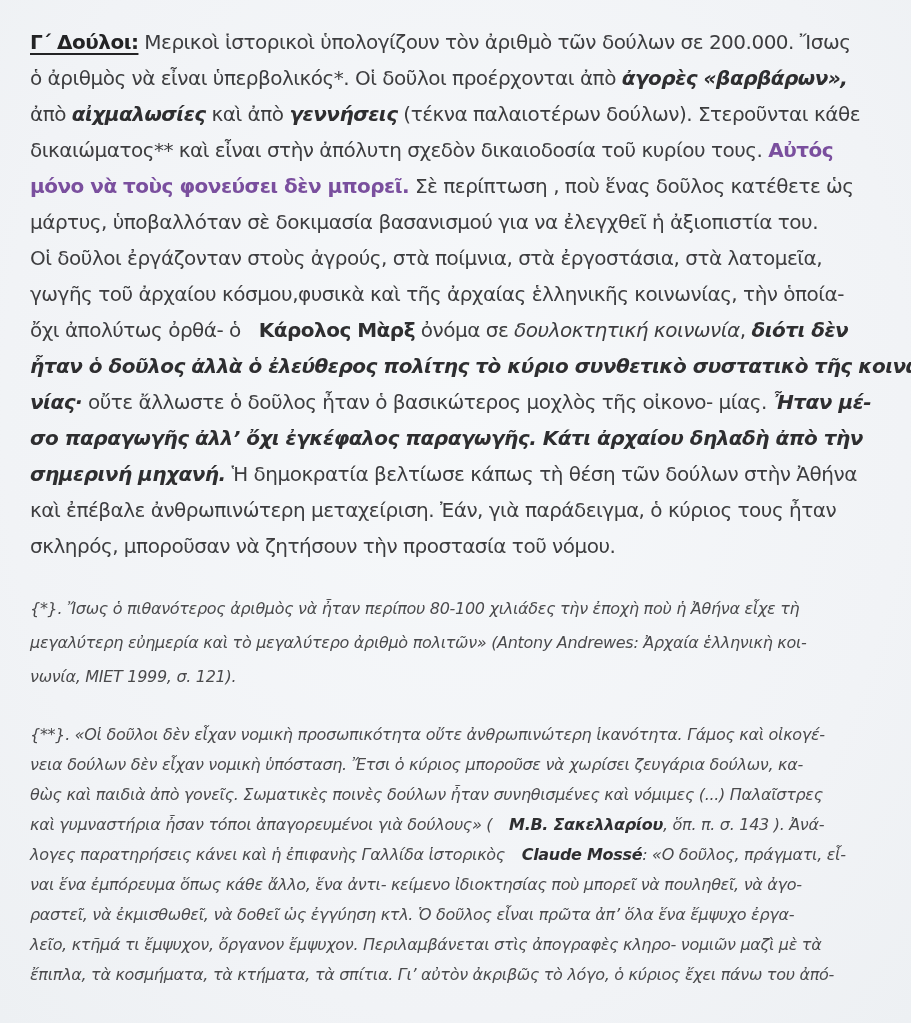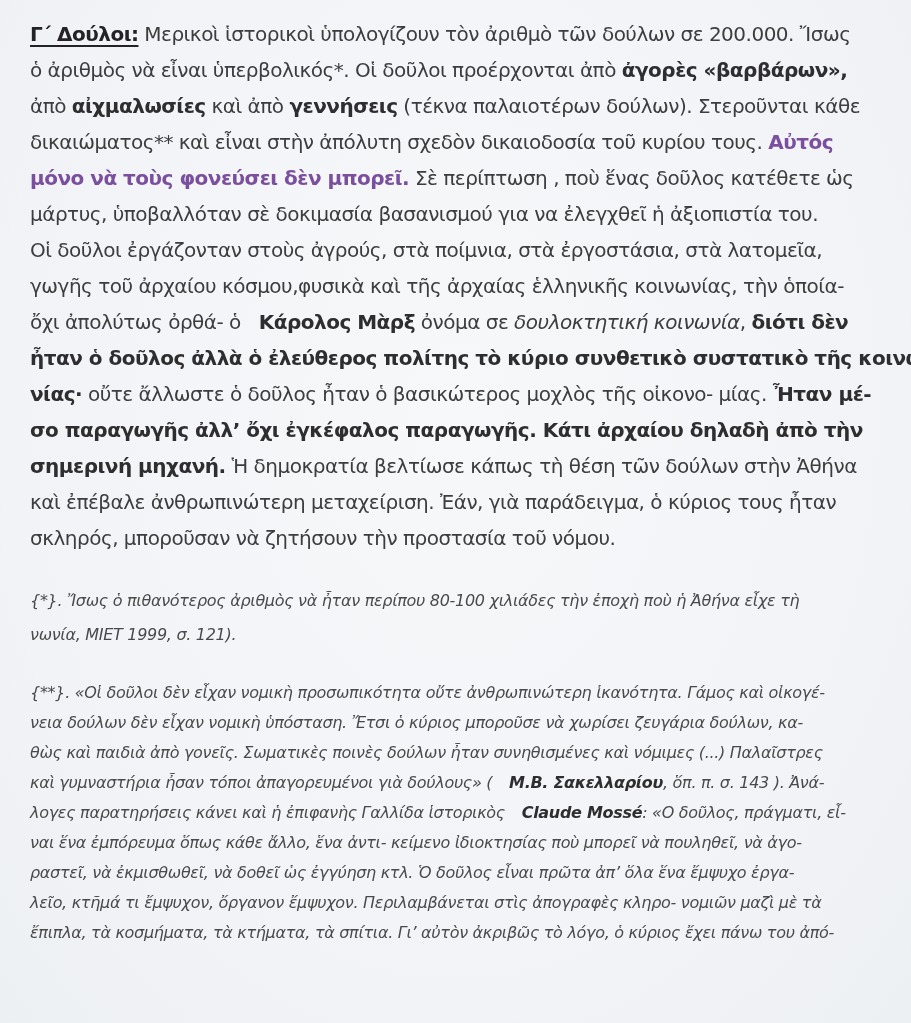--- a/index.html
+++ b/index.html
@@ -8,21 +8,21 @@
     background: #e8eaec;
   }
   .page {
     position: relative;
     width: 911px;
     height: 1023px;
     margin: 0 auto;
     background: #f3f5f7;
     background-image: radial-gradient(ellipse at 50% 40%, #f6f8fa 0%, #f1f3f6 70%, #edf0f3 100%);
     box-sizing: border-box;
-    padding: 16px 30px 0 30px;
+    padding: 24px 30px 0 30px;
     overflow: hidden;
     font-family: "DejaVu Sans", "Liberation Sans", sans-serif;
     color: #3d3d3f;
   }
   .main-text {
     font-size: 20px;
     line-height: 36px;
     letter-spacing: -0.5px;
     margin-bottom: 28px;
   }
@@ -39,21 +39,21 @@
     line-height: 34px;
     margin-bottom: 26px;
   }
   .fn2 {
     line-height: 30px;
   }
   
   .run-r  { font-weight: normal; }
   .run-b  { font-weight: bold; color: #2e2e30; margin-left: 12px; }
   .run-i  { font-style: italic; }
-  .run-bi { font-weight: bold; color: #2e2e30; }
+  .run-bi { font-weight: bold; font-style: italic; color: #2e2e30; }
   .run-h  { font-weight: bold; color: #232325; text-decoration: underline; text-underline-offset: 4px; text-decoration-thickness: 2px; }
   .run-p  { font-weight: bold; color: #7a4f9e; }
 </style>
 </head>
 <body>
 
 <div class="page">
   <div class="main-text">
       <div class="line"><span class="run-h">Γ΄ Δούλοι:</span><span class="run-r"> Μερικοὶ ἱστορικοὶ ὑπολογίζουν τὸν ἀριθμὸ τῶν δούλων σε 200.000. Ἴσως</span></div>
       <div class="line"><span class="run-r">ὁ ἀριθμὸς νὰ εἶναι ὑπερβολικός*. Οἱ δοῦλοι προέρχονται ἀπὸ </span><span class="run-bi">ἀγορὲς «βαρβάρων»,</span></div>
@@ -67,20 +67,21 @@
       <div class="line"><span class="run-bi">ἦταν ὁ δοῦλος ἀλλὰ ὁ ἐλεύθερος πολίτης τὸ κύριο συνθετικὸ συστατικὸ τῆς κοινω-</span></div>
       <div class="line"><span class="run-bi">νίας·</span><span class="run-r"> οὔτε ἄλλωστε ὁ δοῦλος ἦταν ὁ βασικώτερος μοχλὸς τῆς οἰκονο- μίας. </span><span class="run-bi">Ἦταν μέ-</span></div>
       <div class="line"><span class="run-bi">σο παραγωγῆς ἀλλ’ ὄχι ἐγκέφαλος παραγωγῆς.  Κάτι ἀρχαίου δηλαδὴ ἀπὸ τὴν</span></div>
       <div class="line"><span class="run-bi">σημερινή μηχανή.</span><span class="run-r"> Ἡ δημοκρατία βελτίωσε κάπως τὴ θέση τῶν δούλων στὴν Ἀθήνα</span></div>
       <div class="line"><span class="run-r">καὶ ἐπέβαλε ἀνθρωπινώτερη μεταχείριση. Ἐάν, γιὰ παράδειγμα, ὁ κύριος τους ἦταν</span></div>
       <div class="line last"><span class="run-r">σκληρός, μποροῦσαν νὰ ζητήσουν τὴν προστασία τοῦ νόμου.</span></div>
     </div>
 
   <div class="fn fn1">
       <div class="line"><span class="run-r">{*}. Ἴσως ὁ πιθανότερος ἀριθμὸς νὰ ἦταν περίπου 80-100 χιλιάδες τὴν ἐποχὴ ποὺ ἡ Ἀθήνα εἶχε τὴ</span></div>
+      <div class="line"><span class="run-r">μεγαλύτερη εὐημερία καὶ τὸ μεγαλύτερο ἀριθμὸ πολιτῶν» (Antony Andrewes: Ἀρχαία ἑλληνικὴ κοι-</span></div>
       <div class="line last"><span class="run-r">νωνία, ΜΙΕΤ 1999, σ. 121).</span></div>
     </div>
 
   <div class="fn fn2">
       <div class="line"><span class="run-r">{**}. «Οἱ δοῦλοι δὲν εἶχαν νομικὴ προσωπικότητα οὔτε ἀνθρωπινώτερη ἱκανότητα. Γάμος καὶ οἰκογέ-</span></div>
       <div class="line"><span class="run-r">νεια δούλων δὲν εἶχαν νομικὴ ὑπόσταση. Ἔτσι ὁ κύριος μποροῦσε νὰ χωρίσει ζευγάρια δούλων, κα-</span></div>
       <div class="line"><span class="run-r">θὼς καὶ παιδιὰ ἀπὸ γονεῖς. Σωματικὲς ποινὲς δούλων ἦταν συνηθισμένες καὶ νόμιμες (...) Παλαῖστρες</span></div>
       <div class="line"><span class="run-r">καὶ γυμναστήρια ἦσαν τόποι ἀπαγορευμένοι γιὰ δούλους» ( </span><span class="run-b">Μ.Β. Σακελλαρίου</span><span class="run-r">, ὅπ. π. σ. 143 ). Ἀνά-</span></div>
       <div class="line"><span class="run-r">λογες παρατηρήσεις κάνει καὶ ἡ ἐπιφανὴς Γαλλίδα ἱστορικὸς </span><span class="run-b">Claude Mossé</span><span class="run-r">: «Ο δοῦλος, πράγματι, εἶ-</span></div>
       <div class="line"><span class="run-r">ναι ἕνα ἐμπόρευμα ὅπως κάθε ἄλλο, ἕνα ἀντι- κείμενο ἰδιοκτησίας ποὺ μπορεῖ νὰ πουληθεῖ, νὰ ἀγο-</span></div>

